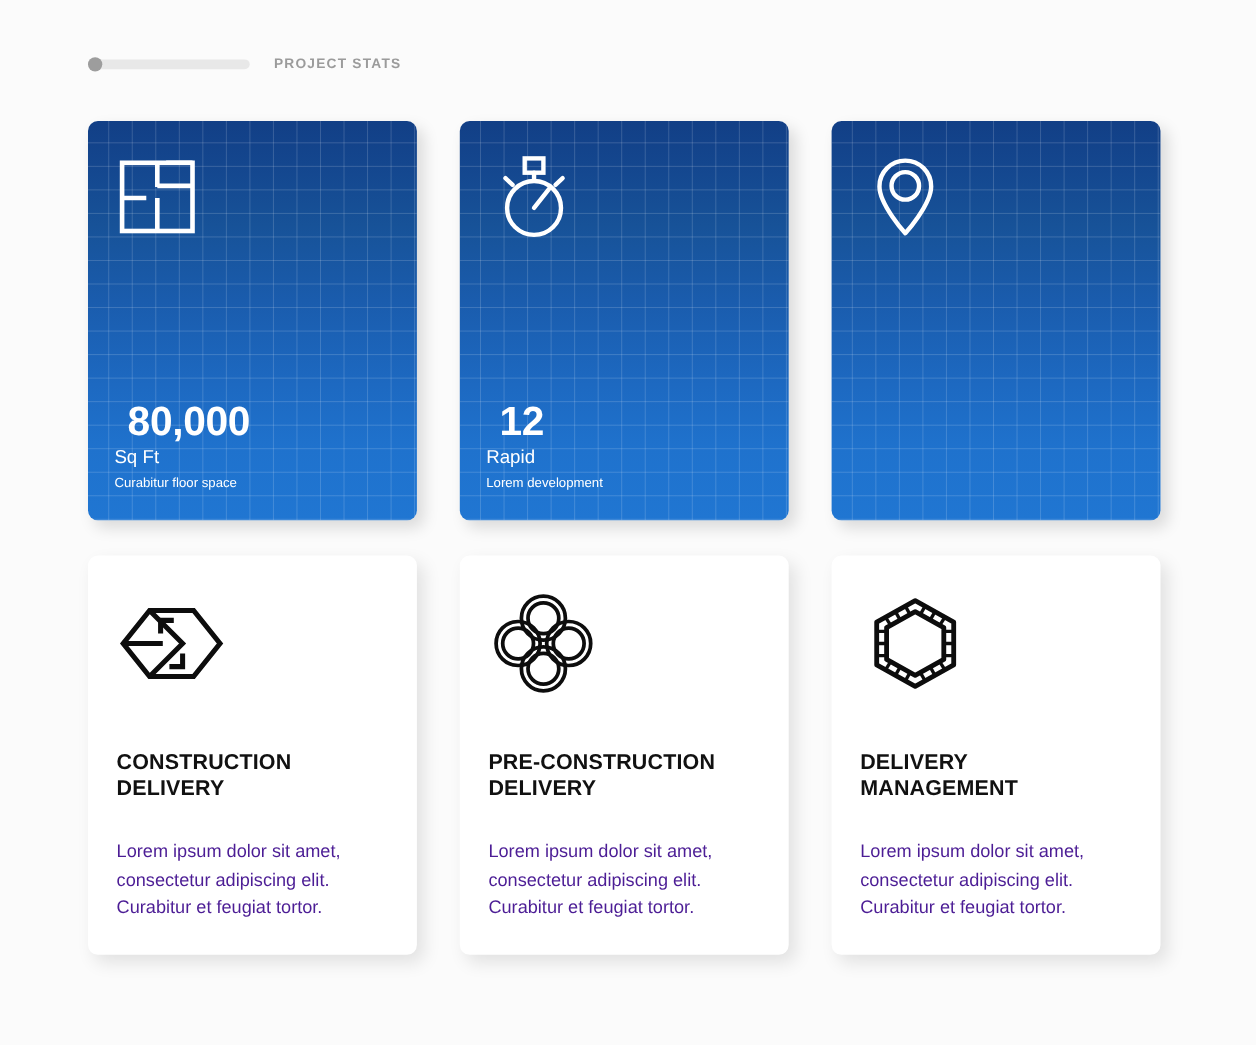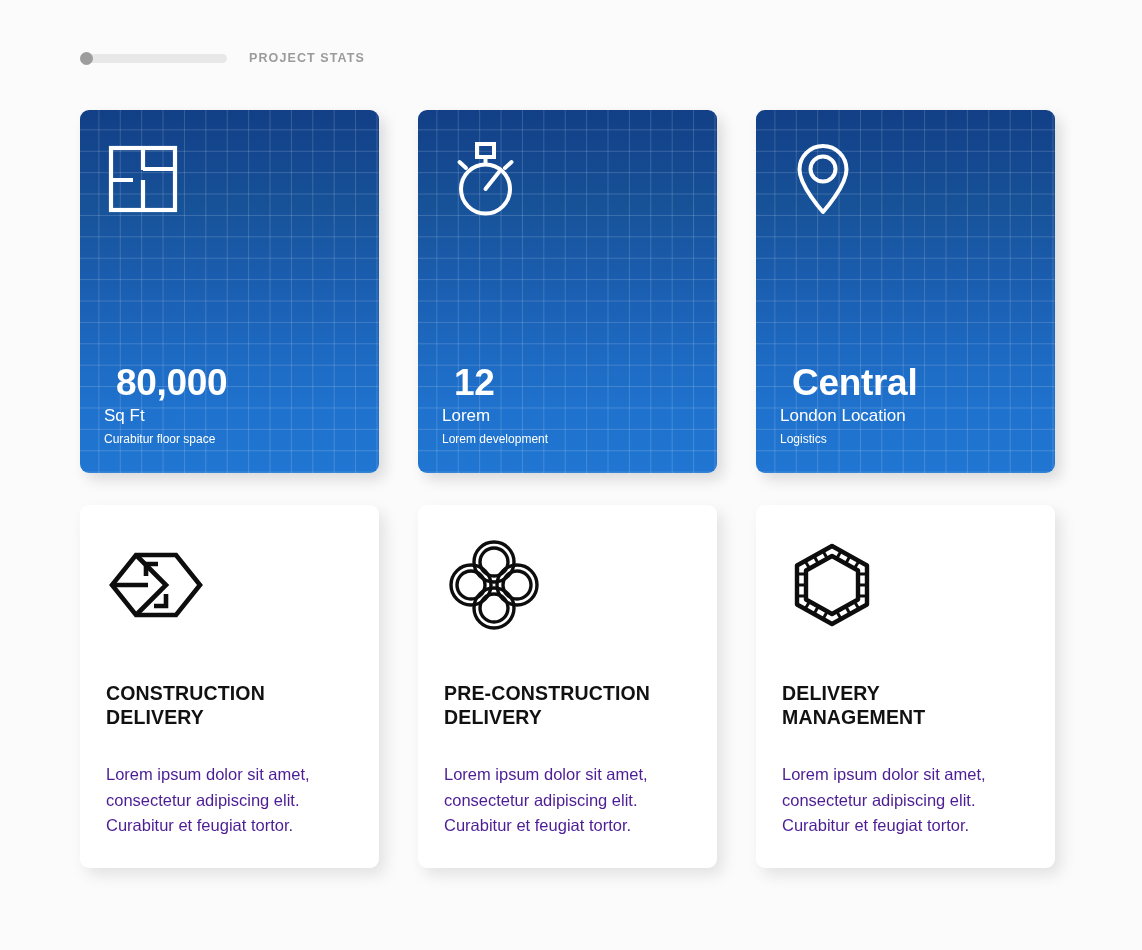--- a/index.html
+++ b/index.html
@@ -206,37 +206,32 @@
           <rect x="35" y="8" width="17" height="13"></rect>
           <path d="M43.5 21 L43.5 28"></path>
           <circle cx="43.5" cy="53" r="24.5"></circle>
           <path d="M43.5 53 L57 36"></path>
           <path d="M24 32 L17.5 26"></path>
           <path d="M63 32 L69.5 26"></path>
         </svg>
       </div>
       <div class="stat-text">
         <p class="stat-value">12</p>
-        <p class="stat-unit">Lorem</p>
+        <p class="stat-unit">Rapid</p>
         <p class="stat-desc">Lorem development</p>
       </div>
     </div>
 
     <div class="stat-card">
       <div class="blueprint-grid"></div>
       <div class="stat-icon">
         <svg viewBox="0 0 86 86" fill="none" stroke="#ffffff" stroke-width="4" stroke-linejoin="round">
           <path d="M43 10 C30 10 19.5 20.5 19.5 33.5 C19.5 50 43 76 43 76 C43 76 66.5 50 66.5 33.5 C66.5 20.5 56 10 43 10 Z"></path>
           <circle cx="43" cy="33" r="12.5"></circle>
         </svg>
-      </div>
-      <div class="stat-text">
-        <p class="stat-value">Central</p>
-        <p class="stat-unit">London Location</p>
-        <p class="stat-desc">Logistics</p>
       </div>
     </div>
 
   </div>
 
   <div class="card-row row-bottom">
 
     <div class="service-card">
       <div class="service-icon">
         <svg viewBox="0 0 100 92" fill="none" stroke="#0d0d0d" stroke-width="4.6" stroke-linejoin="miter">

